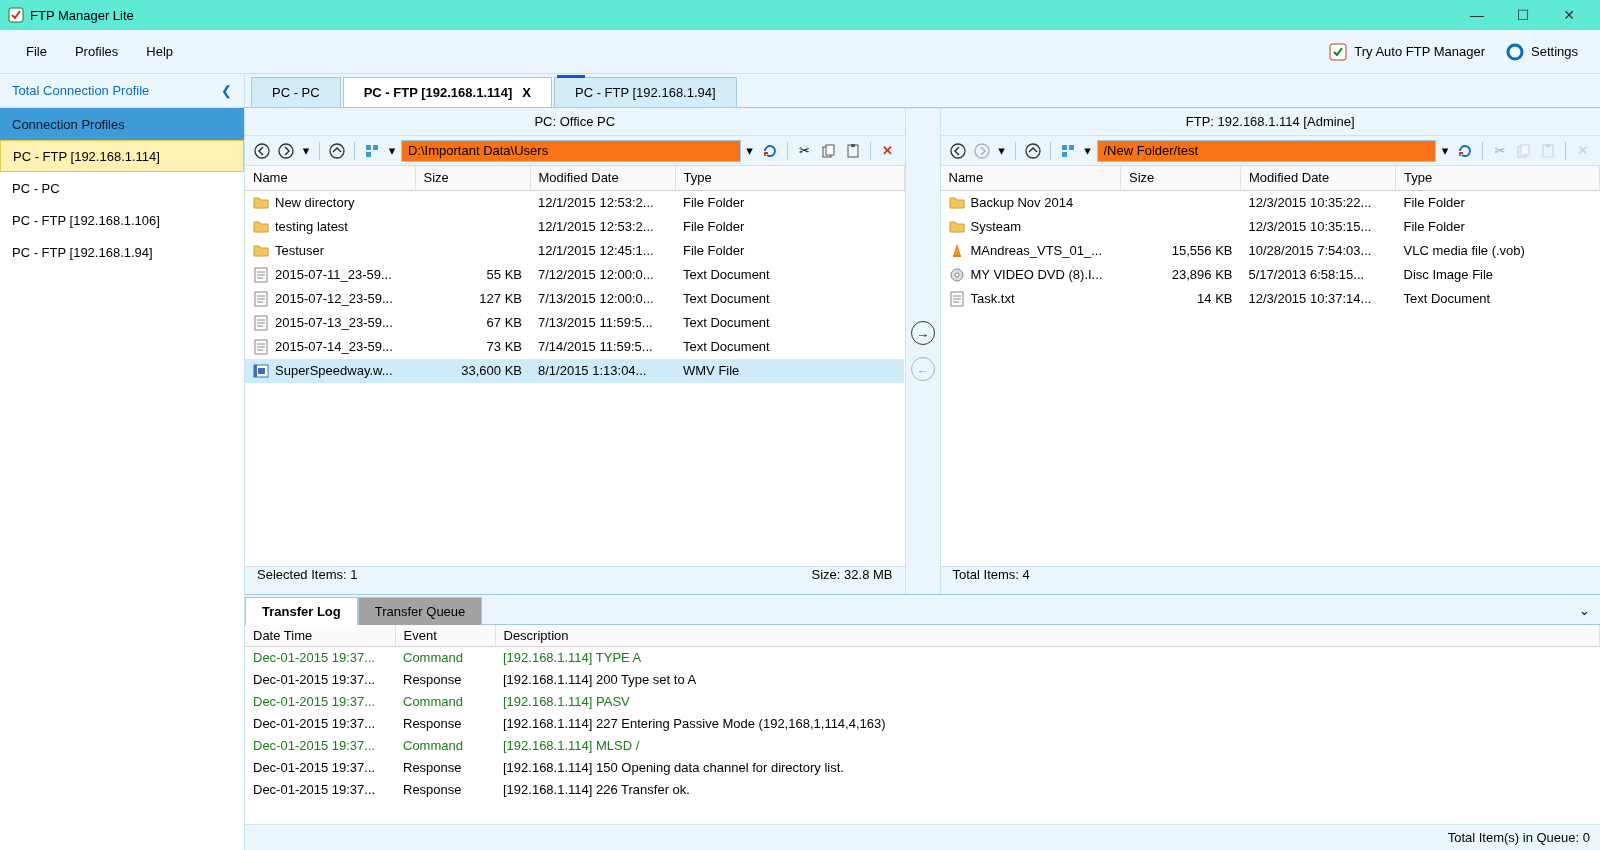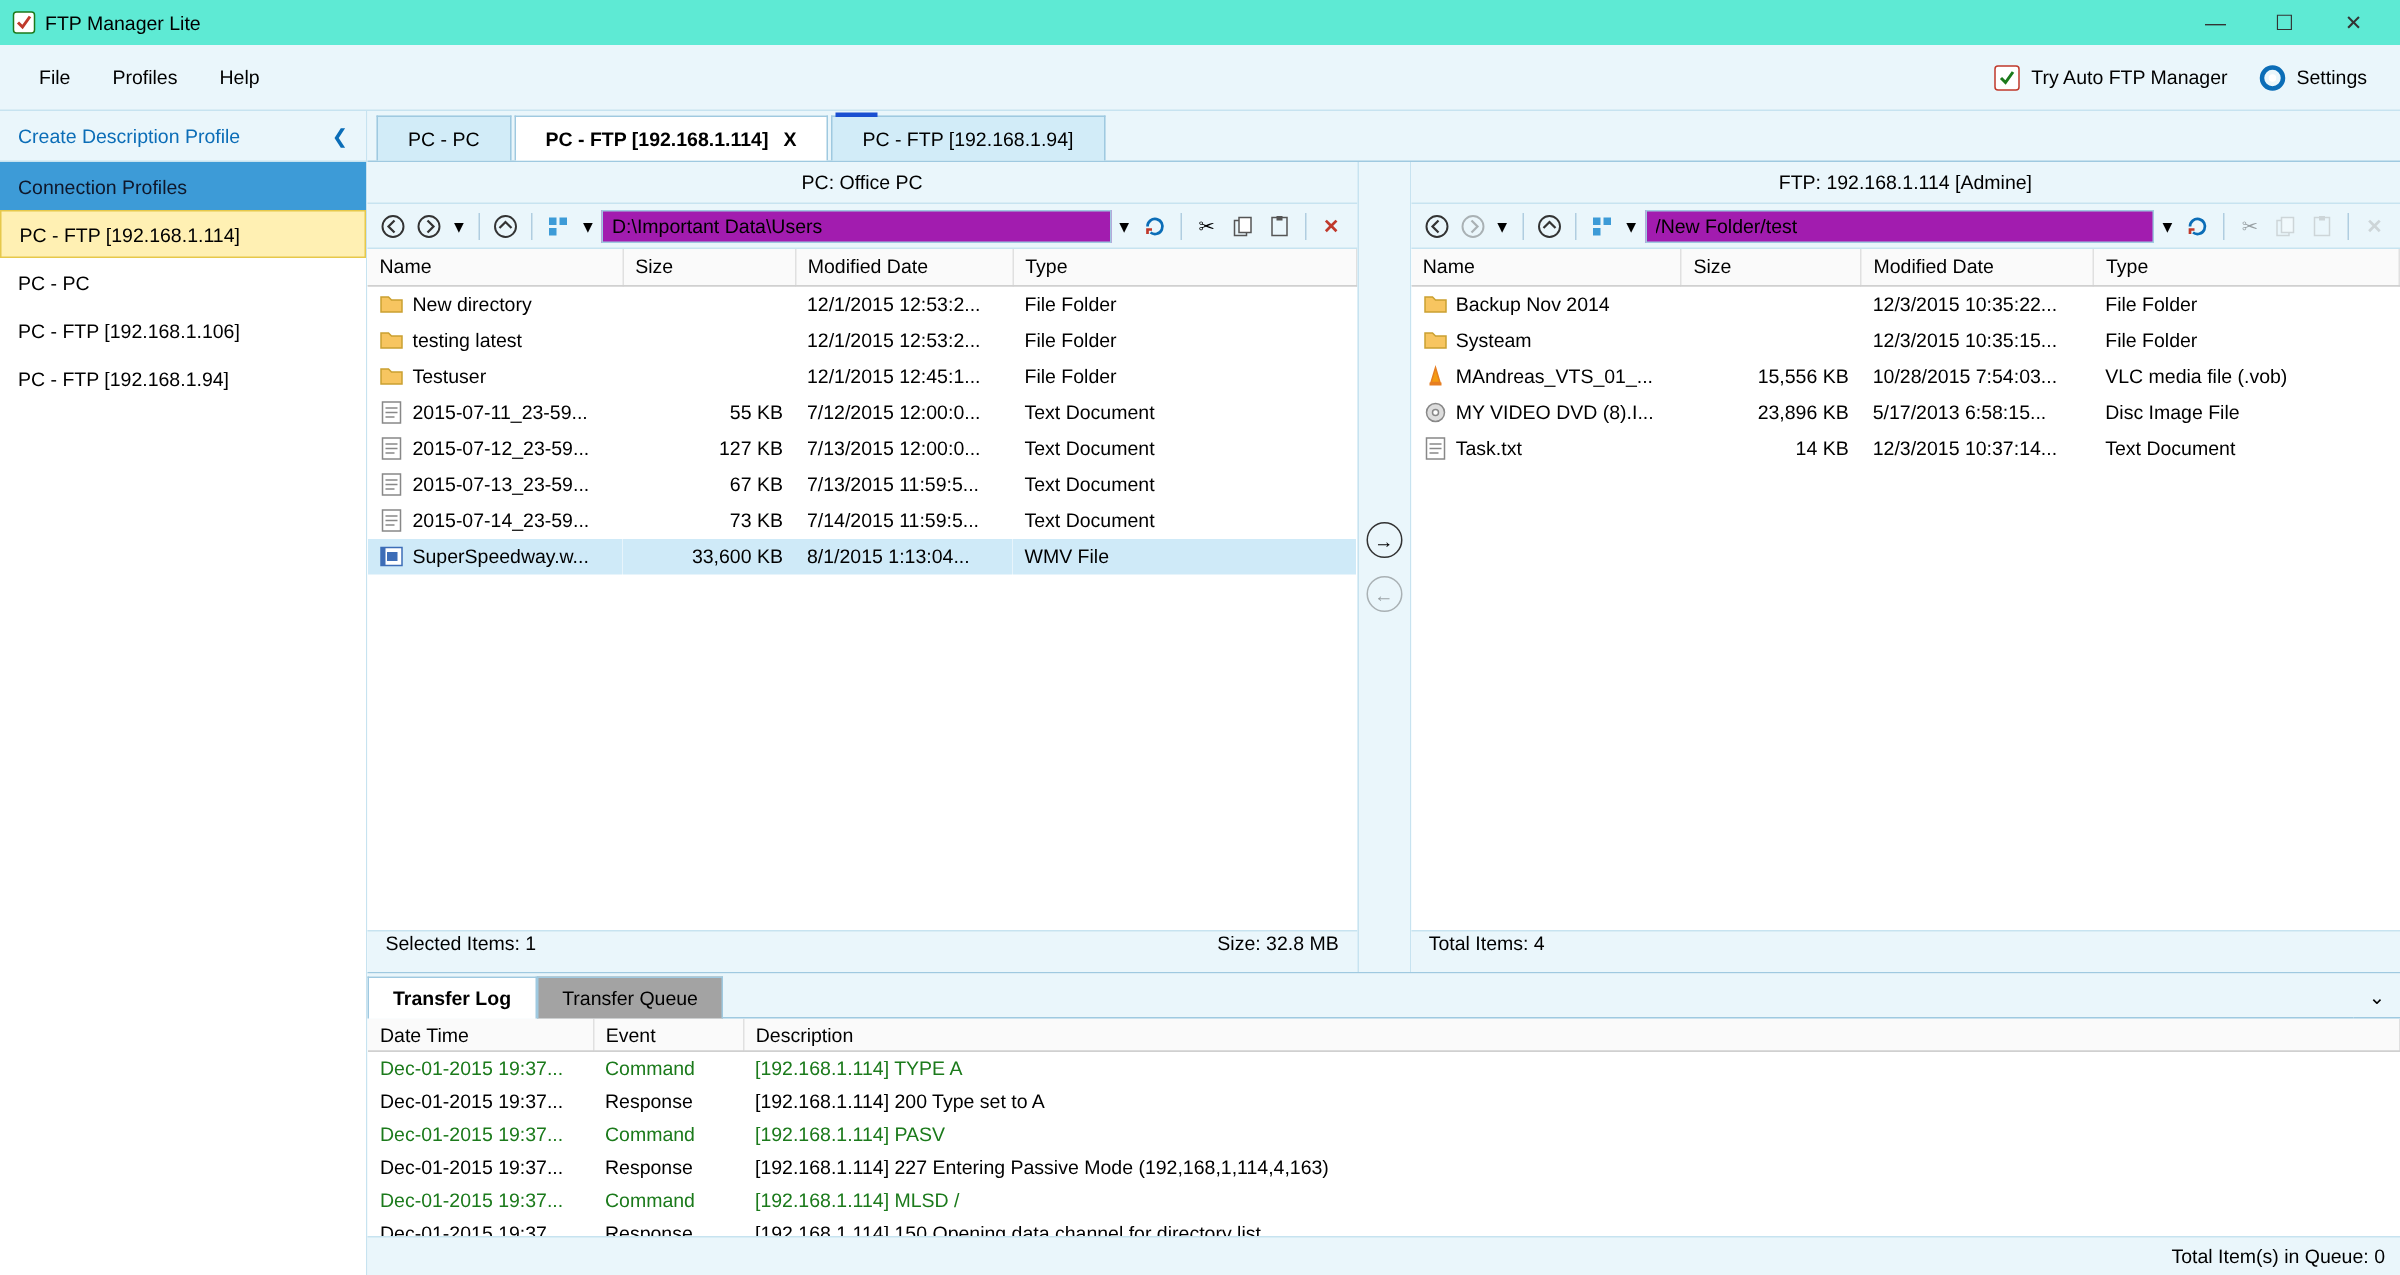--- a/index.html
+++ b/index.html
@@ -24,21 +24,21 @@
 .tab.active { background: #fff; font-weight: 600; }
 .tab.loading::before { content: ""; position: absolute; top: -3px; left: 2px; width: 28px; height: 3px; background: #1a4fd1; }
 .tab .close { margin-left: 10px; font-weight: bold; }
 .panes-wrap { display: flex; flex: 1; min-height: 0; }
 .pane { flex: 1; display: flex; flex-direction: column; background: #fff; min-width: 0; }
 .pane-header { height: 28px; display: flex; align-items: center; justify-content: center; background: #eaf6fb; border-bottom: 1px solid #c7e3f0; }
 .toolbar { height: 30px; display: flex; align-items: center; gap: 2px; padding: 2px 6px; background: #eaf6fb; border-bottom: 1px solid #c7e3f0; }
 .toolbar .nav-btn { width: 22px; height: 22px; display: flex; align-items: center; justify-content: center; cursor: pointer; border-radius: 3px; }
 .toolbar .nav-btn.disabled { opacity: 0.35; }
 .toolbar .sep { width: 1px; height: 18px; background: #b0cde0; margin: 0 4px; }
-.toolbar .path-input { flex: 1; height: 22px; border: 1px solid #9fc9e0; background: #a21caf; padding: 0 6px; }
+.toolbar .path-input { flex: 1; height: 22px; border: 1px solid #9fc9e0; background: #f97316; padding: 0 6px; }
 .toolbar .dd { width: 14px; text-align: center; }
 .file-table { flex: 1; overflow: auto; background: #fff; }
 .file-table table { width: 100%; border-collapse: collapse; }
 .file-table th { text-align: left; font-weight: 400; padding: 4px 8px; border-bottom: 1px solid #d0d0d0; border-right: 1px solid #e0e0e0; background: #fafafa; height: 24px; }
 .file-table td { padding: 4px 8px; height: 24px; white-space: nowrap; overflow: hidden; text-overflow: ellipsis; }
 .file-table tr.selected td { background: #cfeaf8; }
 .file-table .fname { display: flex; align-items: center; gap: 6px; }
 .icon-sq { width: 16px; height: 16px; display: inline-block; flex-shrink: 0; }
 .pane-status { height: 28px; display: flex; align-items: flex-start; justify-content: space-between; padding: 0 12px; background: #eaf6fb; border-top: 1px solid #c7e3f0; }
 .mid-bar { width: 36px; background: #eaf6fb; display: flex; flex-direction: column; align-items: center; justify-content: center; gap: 12px; border-left: 1px solid #c7e3f0; border-right: 1px solid #c7e3f0; }
@@ -96,21 +96,21 @@
         </svg>
       </span>
     <span>Settings</span>
   </div>
 </div>
 
 <div class="content">
 
   <div class="sidebar">
     <div class="create-link">
-      <span>Create Description Profile</span>
+      <span>Total Connection Profile</span>
       <span>❮</span>
     </div>
     <div class="section-header">Connection Profiles</div>
     <div id="profile-list">
         <div class="profile-item selected">PC - FTP [192.168.1.114]</div>
         <div class="profile-item">PC - PC</div>
         <div class="profile-item">PC - FTP [192.168.1.106]</div>
         <div class="profile-item">PC - FTP [192.168.1.94]</div>
       </div>
   </div>
@@ -510,21 +510,21 @@
               </tbody>
           </table>
         </div>
         <div class="pane-status">
           <span>Total Items: 4</span>
           <span></span>
         </div>
       </div>
     </div>
 
-    <div class="bottom-panel" style="height:176px;">
+    <div class="bottom-panel" style="height:230px;">
       <div class="bottom-tabs">
         <div class="btab active">Transfer Log</div>
         <div class="btab">Transfer Queue</div>
         <div class="fill"></div>
         <div class="collapse">⌄</div>
       </div>
       <div class="log-table">
         <table>
           <colgroup>
               <col style="width:150px">

